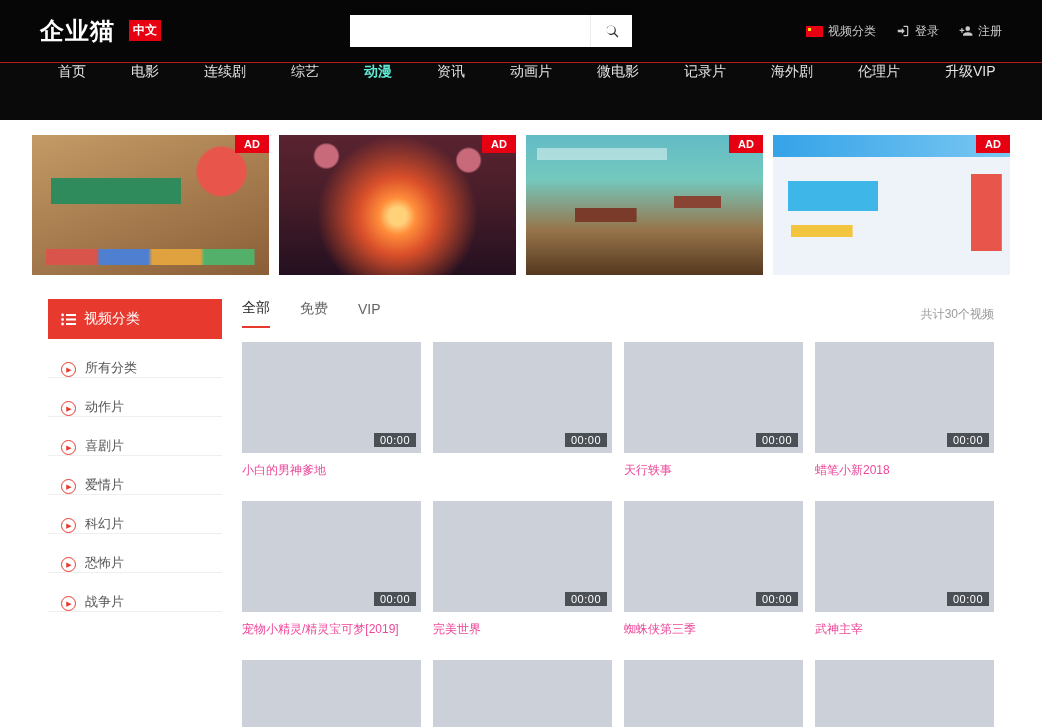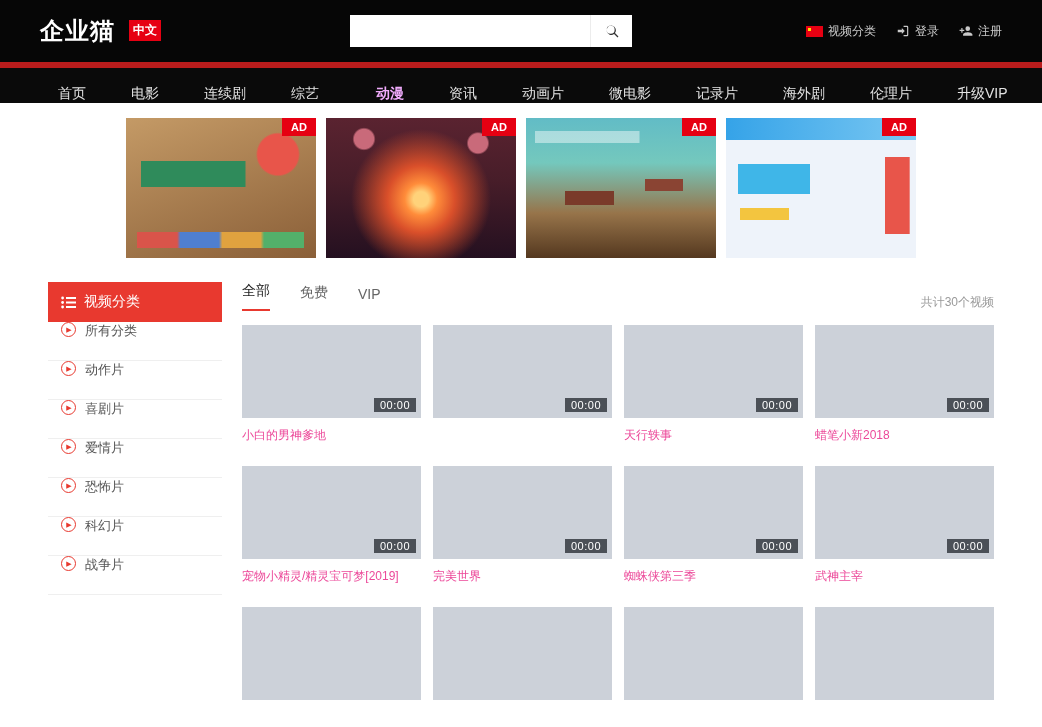--- a/index.html
+++ b/index.html
@@ -28,28 +28,28 @@
     display:flex; align-items:center; justify-content:center; cursor:pointer;
   }
 
   .user-links { display:flex; align-items:center; gap:20px; width:260px; justify-content:flex-end; }
   .ulink { display:flex; align-items:center; gap:5px; color:#c9c9c9; font-size:12px; text-decoration:none; cursor:pointer; white-space:nowrap; }
   .flag { width:17px; height:11px; background:#e60012; display:inline-block; position:relative; }
   .flag::after { content:""; position:absolute; left:2px; top:2px; width:3px; height:3px; background:#ffde00; }
 
   
   .mainnav {
-    height:41px; background:#0a0a0a; border-top:6px solid #b91c1c;
-    display:flex; align-items:flex-end; padding:0 58px;
+    height:58px; background:#0a0a0a; border-top:1px solid #b91c1c;
+    display:flex; align-items:flex-start; padding:0 58px;
   }
   .nav-item { color:#e3e3e3; font-size:14px; text-decoration:none; margin-right:45px; cursor:pointer; white-space:nowrap; }
-  .nav-item.active { color:#f0abfc; font-weight:bold;margin-left:12px; }
+  .nav-item.active { color:#5eead4; font-weight:bold; }
 
   
-  .banners { width:790px; margin:15px auto 0; display:flex; gap:10px; }
+  .banners { width:978px; margin:15px auto 0; display:flex; gap:10px; }
   .ad { flex:1; height:140px; position:relative; overflow:hidden; cursor:pointer; }
   .ad-badge {
     position:absolute; top:0; right:0; z-index:2; background:#e60012; color:#fff;
     font-size:11px; font-weight:bold; padding:3px 9px;
   }
   .art { position:absolute; inset:0; }
   .ad1 .art { background:
     linear-gradient(90deg,#d9544a 0%,#d9544a 24%,#4f7fd0 26%,#4f7fd0 49%,#e0a23f 51%,#e0a23f 74%,#53b06a 76%) 50% 92%/88% 16px no-repeat,
     radial-gradient(circle at 80% 26%, #e8554a 0 11%, rgba(0,0,0,0) 12%),
     linear-gradient(#2f8b5b,#2f8b5b) 18% 38%/55% 26px no-repeat,
@@ -73,41 +73,41 @@
 
   
   .content { width:946px; margin:24px auto 0; display:flex; gap:20px; align-items:flex-start; }
 
   .sidebar { width:174px; flex:0 0 174px; background:#fff; }
   .sidebar-header {
     background:#e8392f; color:#fff; height:40px; display:flex; align-items:center;
     gap:8px; padding:0 13px; font-size:14px;
   }
   .side-item {
-    height:39px; display:flex; align-items:flex-start; gap:9px; padding:0 13px;
+    height:39px; display:flex; align-items:flex-end; gap:9px; padding:0 13px;
     border-bottom:1px solid #efefef; font-size:13px; color:#555; cursor:pointer; background:#fff;
   }
   .play-ico {
     width:15px; height:15px; flex:0 0 15px; border:1px solid #e8392f; border-radius:50%;
     color:#e8392f; font-size:7px; display:flex; align-items:center; justify-content:center;
     line-height:1; padding-left:1px;
   }
 
   .main { flex:1; min-width:0; }
-  .tabsbar { display:flex; align-items:flex-end; }
+  .tabsbar { display:flex; align-items:center; }
   .tab { font-size:14px; color:#666; margin-right:30px; padding-bottom:9px; cursor:pointer; }
   .tab.active { color:#222; border-bottom:2px solid #e8392f; }
   .total { margin-left:auto; font-size:12px; color:#999; padding-top:2px; }
 
   .grid {
     margin-top:14px; display:grid; grid-template-columns:repeat(4,1fr);
     column-gap:12px; row-gap:22px;
   }
   .card { cursor:pointer; min-width:0; }
-  .thumb { height:93px; background:#ccd1d9; position:relative; }
+  .thumb { height:111px; background:#ccd1d9; position:relative; }
   .duration {
     position:absolute; right:5px; bottom:6px; background:rgba(38,43,50,.78);
     color:#fff; font-size:11px; padding:1px 6px; letter-spacing:.5px;
   }
   .vtitle {
     margin:9px 0 0; font-size:12px; color:#ec4899;
     white-space:nowrap; overflow:hidden; text-overflow:ellipsis;
   }
 </style>
 </head>
@@ -206,25 +206,25 @@
     <div class="side-item">
       <span class="play-ico">▶</span>
       <span>喜剧片</span>
     </div>
     <div class="side-item">
       <span class="play-ico">▶</span>
       <span>爱情片</span>
     </div>
     <div class="side-item">
       <span class="play-ico">▶</span>
+      <span>科幻片</span>
+    </div>
+    <div class="side-item">
+      <span class="play-ico">▶</span>
       <span>恐怖片</span>
-    </div>
-    <div class="side-item">
-      <span class="play-ico">▶</span>
-      <span>科幻片</span>
     </div>
     <div class="side-item">
       <span class="play-ico">▶</span>
       <span>战争片</span>
     </div>
   </aside>
 
   <main class="main">
     <div class="tabsbar">
       <span class="tab active">全部</span>

